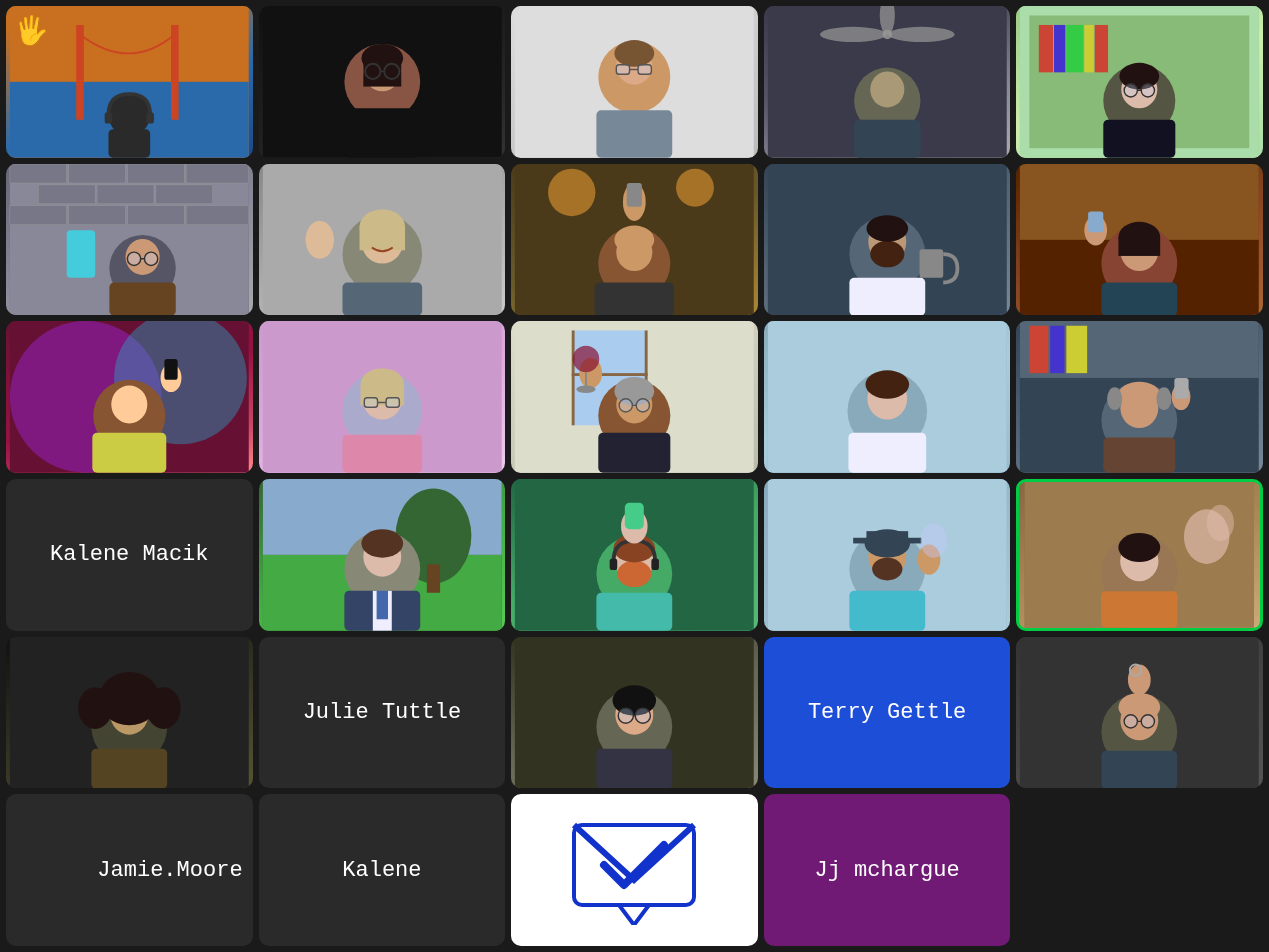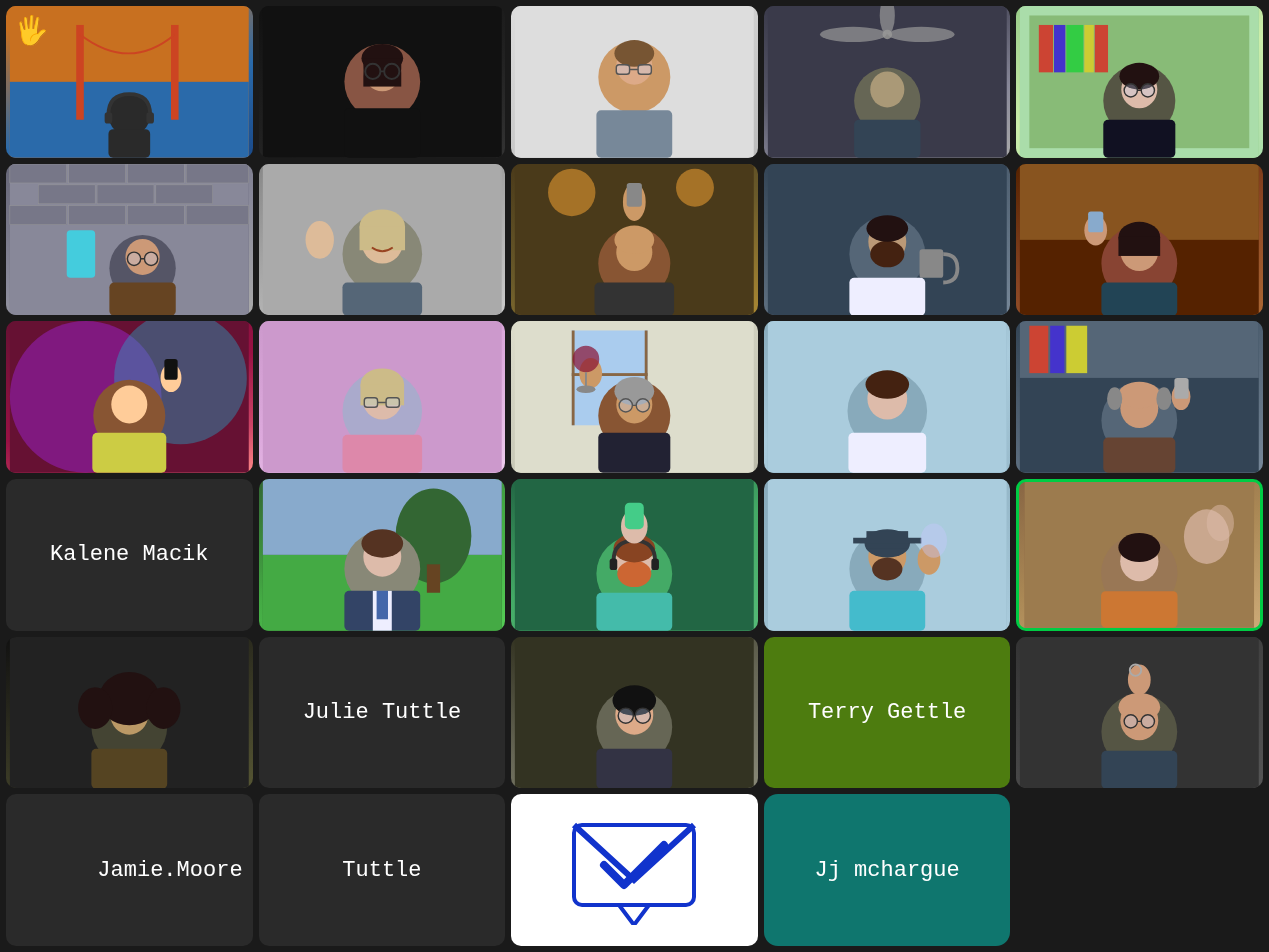--- a/index.html
+++ b/index.html
@@ -73,28 +73,28 @@
     .r4c1 { background: #2a2a2a; }
     .r4c2 { background: linear-gradient(160deg, #336633 0%, #44aa44 50%, #55cc55 100%); }
     .r4c3 { background: linear-gradient(160deg, #226644 0%, #44aa66 50%, #55bb77 100%); }
     .r4c4 { background: linear-gradient(160deg, #88aabb 0%, #99bbcc 50%, #aaccdd 100%); }
     .r4c5 { background: linear-gradient(160deg, #886644 0%, #aa8855 50%, #ccaa77 100%); }
 
     
     .r5c1 { background: linear-gradient(160deg, #111111 0%, #333322 50%, #555533 100%); }
     .r5c2 { background: #2a2a2a; }
     .r5c3 { background: linear-gradient(160deg, #333322 0%, #666655 50%, #888877 100%); }
-    .r5c4 { background: #4d7c0f; }
+    .r5c4 { background: #1d4ed8; }
     .r5c5 { background: linear-gradient(160deg, #333333 0%, #444444 50%, #555555 100%); }
 
     
     .r6c1 { background: #2a2a2a; justify-content: flex-end; }
     .r6c2 { background: #2a2a2a; }
     .r6c3 { background: #ffffff; }
-    .r6c4 { background: #0f766e; border-radius: 14px; }
+    .r6c4 { background: #701a75; }
 
     .mail-icon-wrapper {
       display: flex;
       flex-direction: column;
       align-items: center;
       justify-content: center;
       width: 100%;
       height: 100%;
     }
 
@@ -588,21 +588,21 @@
         <rect x="86" y="120" width="80" height="40" rx="5" fill="#334455"></rect>
       </svg>
     </div>
   </div>
 
   <div class="cell r6c1">
     <span class="cell-label">Jamie.Moore</span>
   </div>
 
   <div class="cell r6c2">
-    <span class="cell-label">Tuttle</span>
+    <span class="cell-label">Kalene</span>
   </div>
 
   <div class="cell r6c3" style="background: #ffffff; border-radius: 10px;">
     <div class="mail-icon-wrapper">
       <svg width="130" height="110" viewBox="0 0 130 110">
 
         <rect x="5" y="10" width="120" height="80" rx="8" fill="#ffffff" stroke="#1133cc" stroke-width="4"></rect>
 
         <polyline points="5,10 65,65 125,10" fill="none" stroke="#1133cc" stroke-width="6"></polyline>
 

